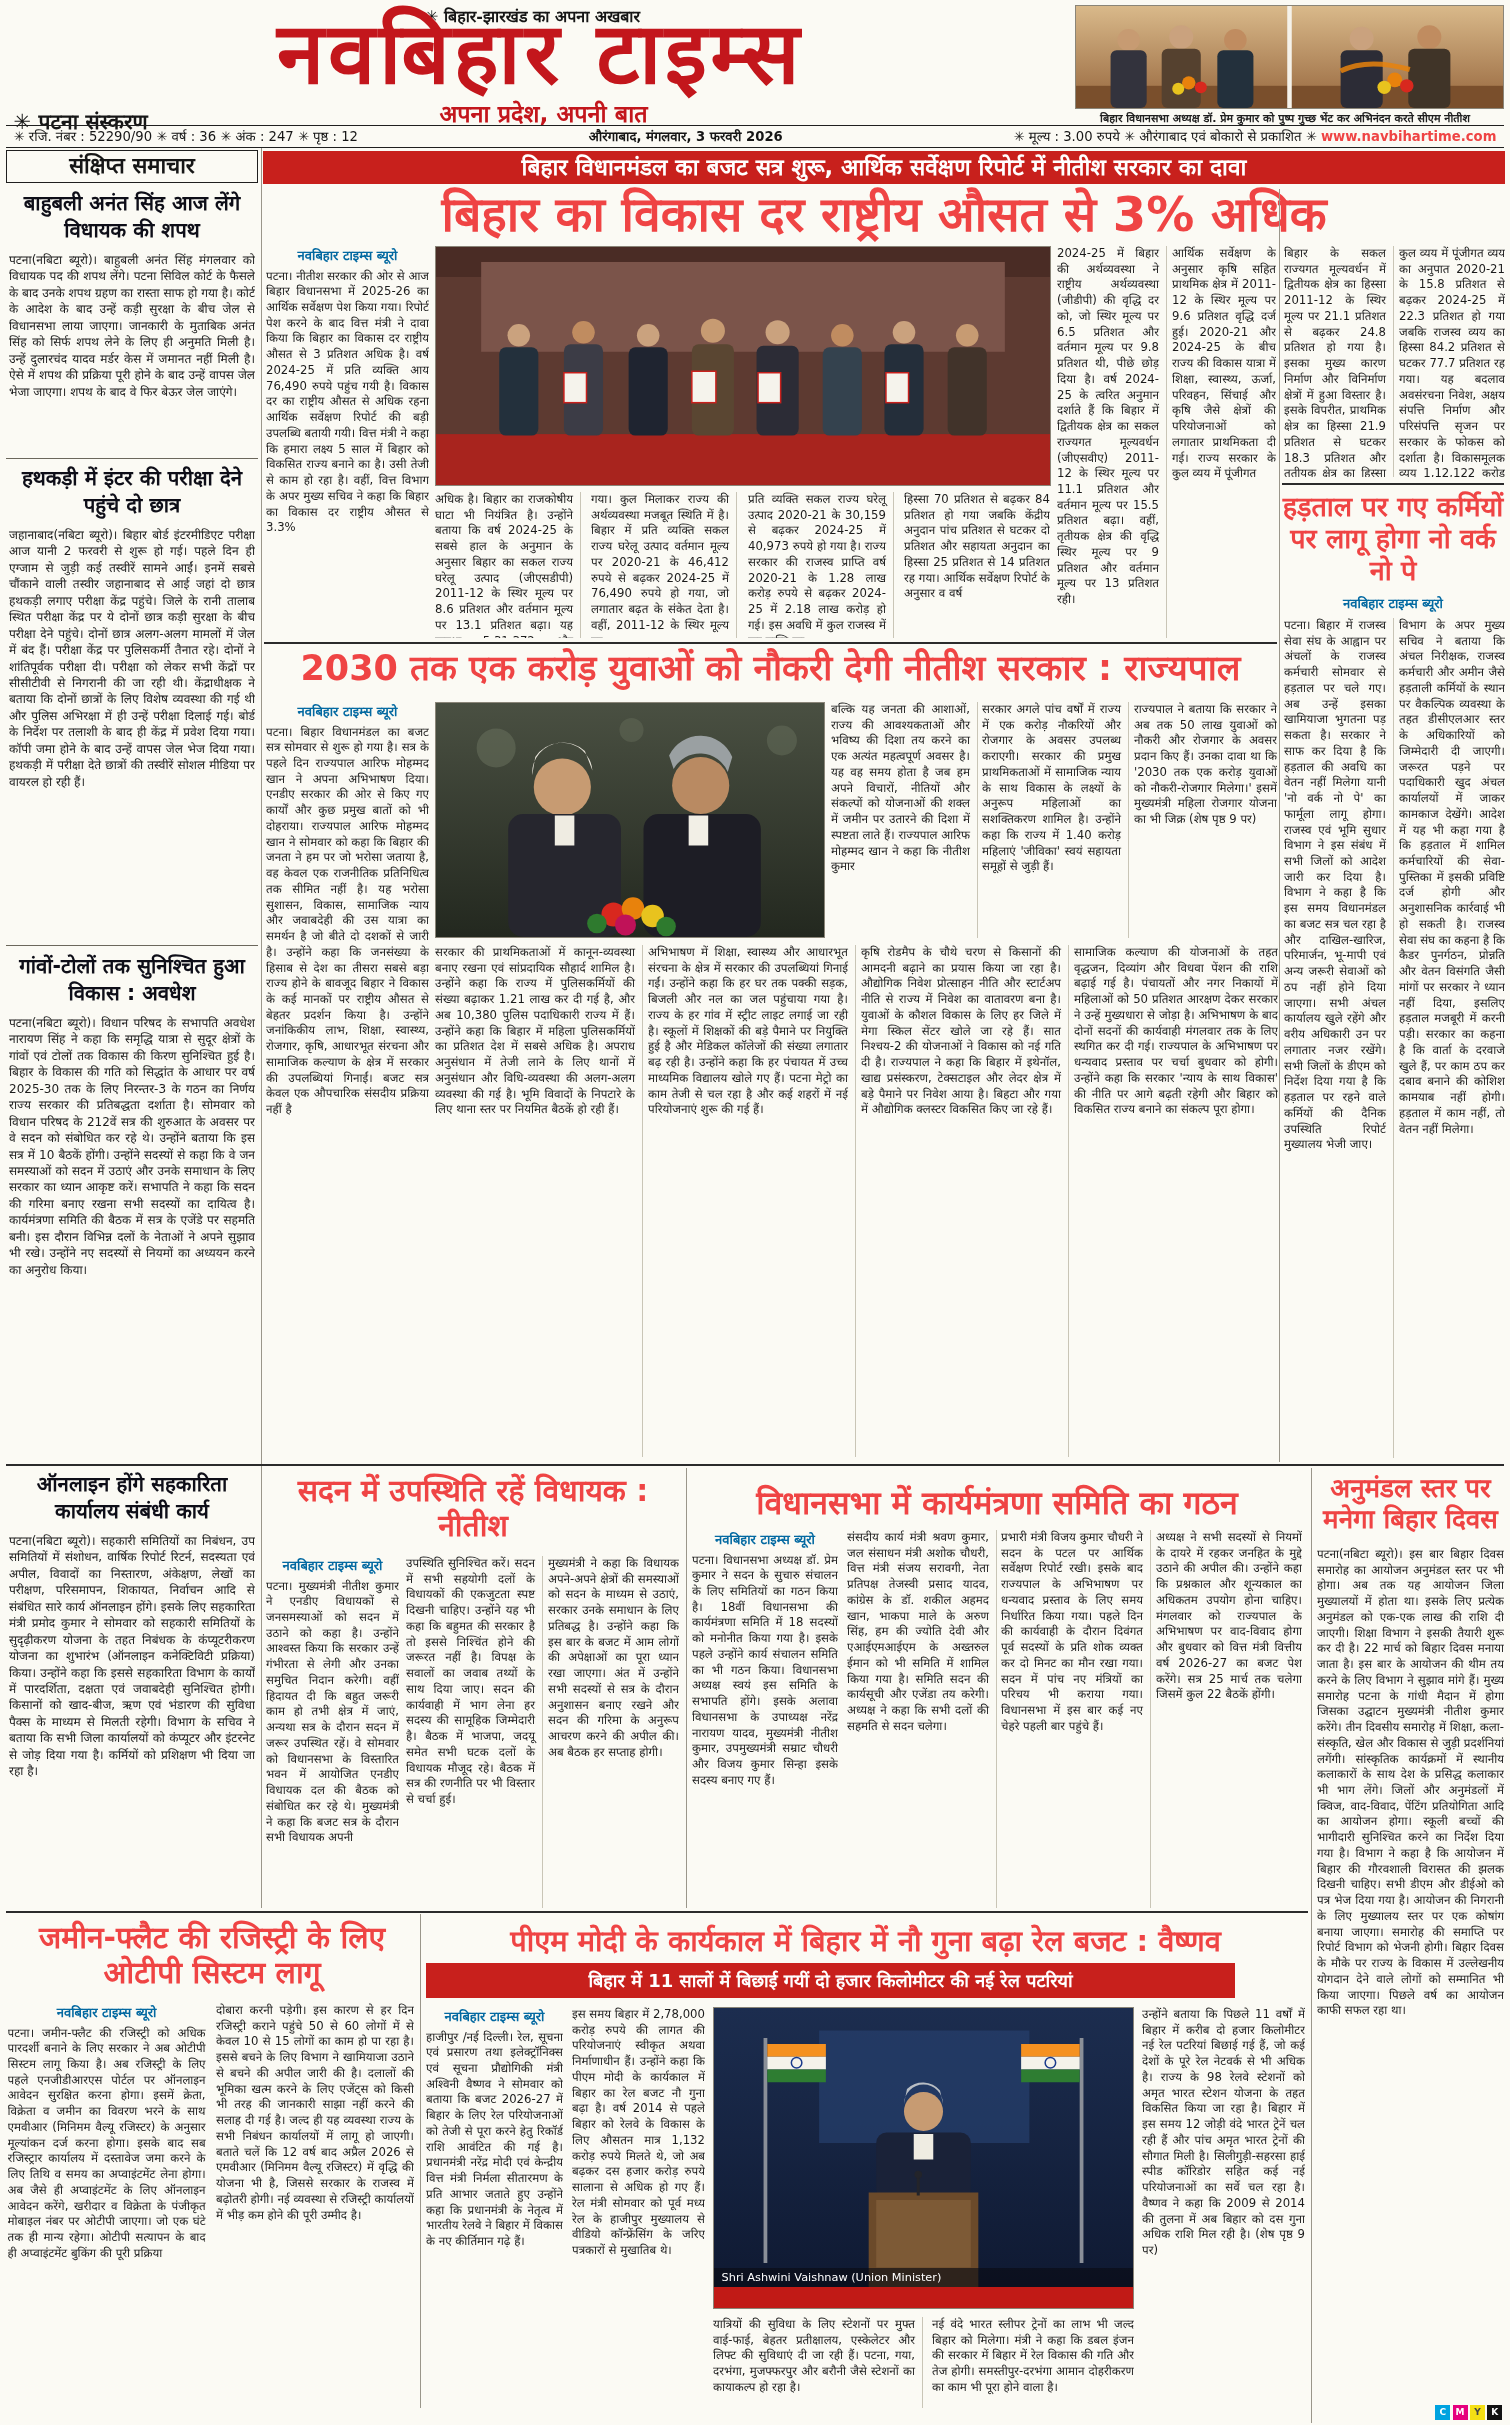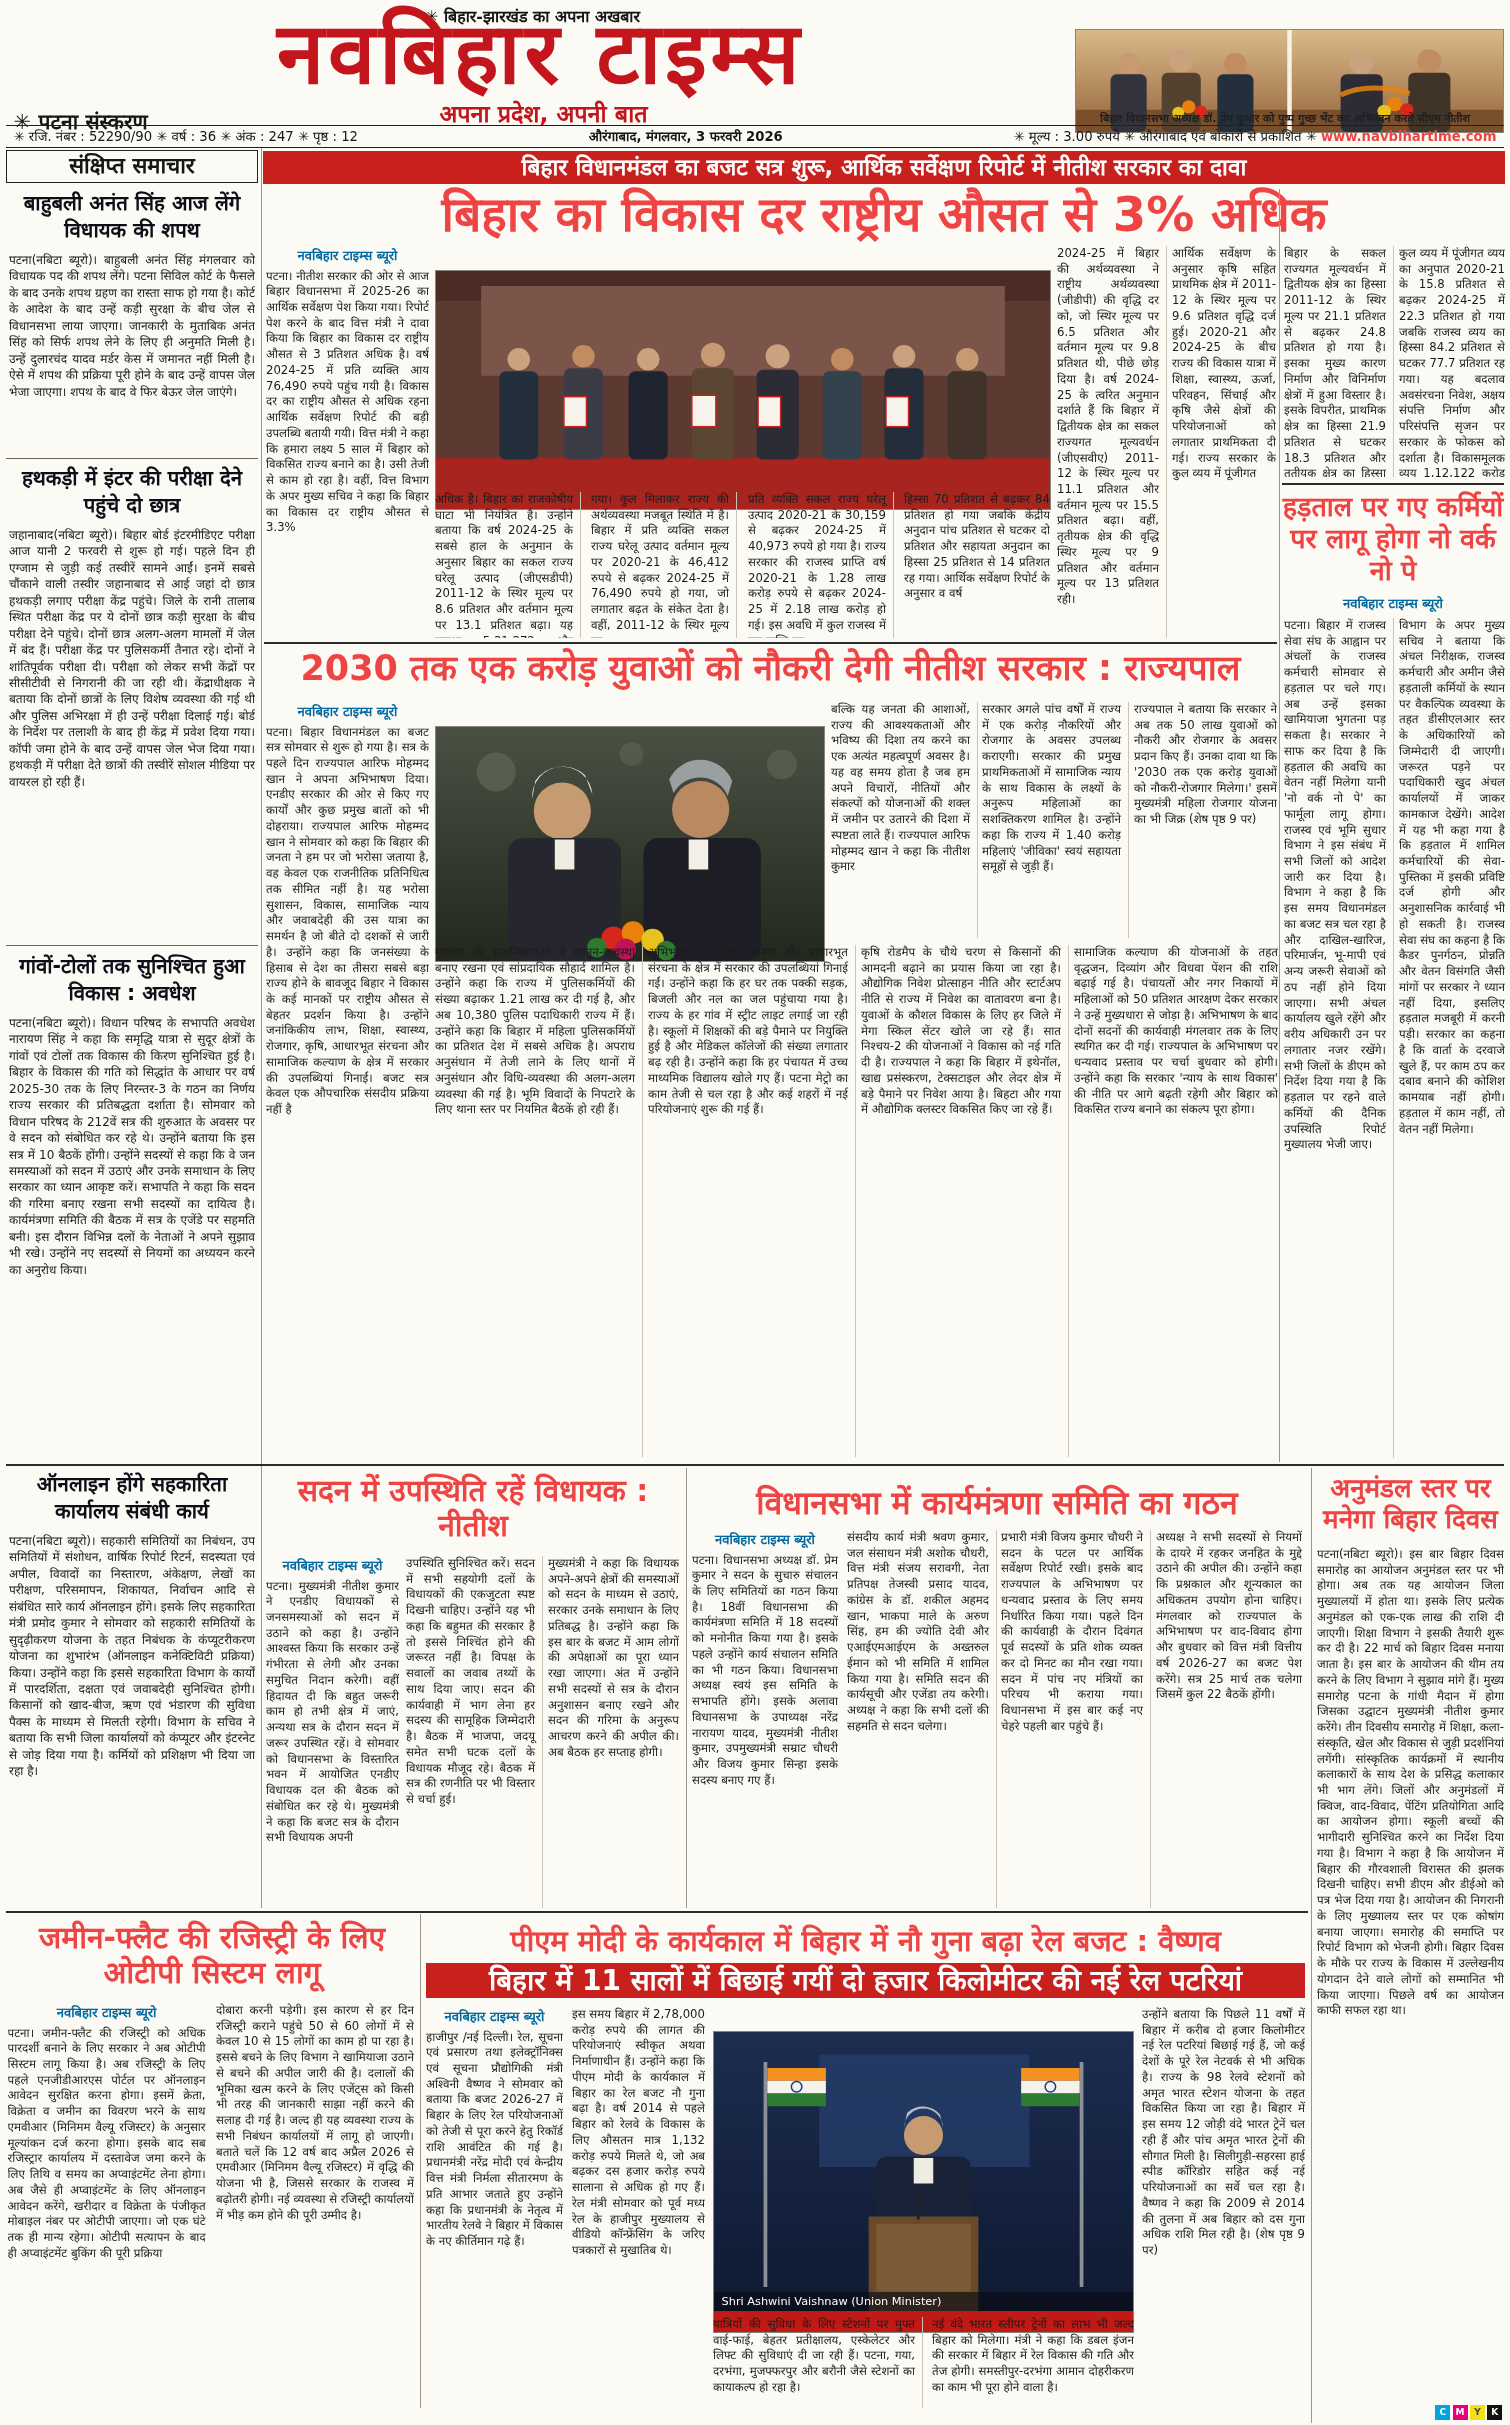--- a/index.html
+++ b/index.html
@@ -13,21 +13,21 @@
   .abs { position:absolute; }
   .bodytx { font-size:11.7px; line-height:1.345; text-align:justify; color:#1c1c1c; overflow:hidden; }
   .side-b { font-size:12px; line-height:1.37; }
   .byline { font-weight:bold; text-align:center; font-size:13px; margin-bottom:4.5px; color:#0369a1; }
   .colr { border-right:0.8px solid #c9c5b6; padding-right:7px; }
   .hl { font-weight:bold; color:#ef4444; text-align:center; }
   .red-band { background:#c8201c; color:#ffffff; font-weight:bold; text-align:center; }
   .rule-h { background:#2b2b2b; height:1.5px; }
   .rule-h-thin { background:#6b675c; height:0.8px; }
   .rule-v { background:#9a968a; width:0.8px; }
-  .photo { position:absolute; border:0.8px solid #8a8578; overflow:hidden; background:#777;margin-top:24px; }
+  .photo { position:absolute; border:0.8px solid #8a8578; overflow:hidden; background:#777; }
   .photo svg { display:block; width:100%; height:100%; }
   .brief-title { font-size:20.4px; font-weight:bold; text-align:center; line-height:1.32; color:#0e0e18; }
   .m-title { font-weight:bold; color:#c3161c; text-align:center; letter-spacing:3.8px; }
   .m-slogan { font-weight:bold; color:#c3161c; text-align:center; }
   .infobar { display:flex; justify-content:space-between; align-items:center;
              border-top:1.5px solid #1f1f1f; border-bottom:1.5px solid #1f1f1f;
              font-size:13.2px; padding:0 7.6px; }
   .infobar .mid { font-weight:bold; }
   .site { color:#ef4444; font-weight:bold; }
   .photo-cap { font-size:11px; font-weight:600; text-align:center; color:#202020; line-height:1.2; }
@@ -253,21 +253,21 @@
 <div class="abs hl" style="left:7.6px;top:1920px;width:409px;font-size:30px;line-height:1.18">जमीन-फ्लैट की रजिस्ट्री के लिए ओटीपी सिस्टम लागू</div>
 <div class="abs" style="left:7.6px;top:2003px;width:198px;height:405px;overflow:hidden">
   <div class="byline">नवबिहार टाइम्स ब्यूरो</div>
   <div class="bodytx">पटना। जमीन-फ्लैट की रजिस्ट्री को अधिक पारदर्शी बनाने के लिए सरकार ने अब ओटीपी सिस्टम लागू किया है। अब रजिस्ट्री के लिए पहले एनजीडीआरएस पोर्टल पर ऑनलाइन आवेदन सुरक्षित करना होगा। इसमें क्रेता, विक्रेता व जमीन का विवरण भरने के साथ एमवीआर (मिनिमम वैल्यू रजिस्टर) के अनुसार मूल्यांकन दर्ज करना होगा। इसके बाद सब रजिस्ट्रार कार्यालय में दस्तावेज जमा करने के लिए तिथि व समय का अप्वाइंटमेंट लेना होगा। अब जैसे ही अप्वाइंटमेंट के लिए ऑनलाइन आवेदन करेंगे, खरीदार व विक्रेता के पंजीकृत मोबाइल नंबर पर ओटीपी जाएगा। जो एक घंटे तक ही मान्य रहेगा। ओटीपी सत्यापन के बाद ही अप्वाइंटमेंट बुकिंग की पूरी प्रक्रिया</div>
 </div>
 <div class="abs bodytx" style="left:216px;top:2003px;width:198px;height:405px">दोबारा करनी पड़ेगी। इस कारण से हर दिन रजिस्ट्री कराने पहुंचे 50 से 60 लोगों में से केवल 10 से 15 लोगों का काम हो पा रहा है। इससे बचने के लिए विभाग ने खामियाजा उठाने से बचने की अपील जारी की है। दलालों की भूमिका खत्म करने के लिए एजेंट्स को किसी भी तरह की जानकारी साझा नहीं करने की सलाह दी गई है। जल्द ही यह व्यवस्था राज्य के सभी निबंधन कार्यालयों में लागू हो जाएगी। बताते चलें कि 12 वर्ष बाद अप्रैल 2026 से एमवीआर (मिनिमम वैल्यू रजिस्टर) में वृद्धि की योजना भी है, जिससे सरकार के राजस्व में बढ़ोतरी होगी। नई व्यवस्था से रजिस्ट्री कार्यालयों में भीड़ कम होने की पूरी उम्मीद है।</div>
 
 <div class="abs rule-v" style="left:420px;top:1914px;height:494px"></div>
 
 <div class="abs hl" style="left:426px;top:1920px;width:879px;font-size:29px">पीएम मोदी के कार्यकाल में बिहार में नौ गुना बढ़ा रेल बजट : वैष्णव</div>
-<div class="abs red-band" style="left:426px;top:1963px;width:879px;height:35px;font-size:28px;line-height:35px">बिहार में 11 सालों में बिछाई गयीं दो हजार किलोमीटर की नई रेल पटरियां</div>
+<div class="abs red-band" style="left:426px;top:1963px;width:809px;height:35px;font-size:18px;line-height:35px">बिहार में 11 सालों में बिछाई गयीं दो हजार किलोमीटर की नई रेल पटरियां</div>
 
 <div class="abs" style="left:426px;top:2007px;width:137px;height:400px;overflow:hidden">
   <div class="byline">नवबिहार टाइम्स ब्यूरो</div>
   <div class="bodytx">हाजीपुर /नई दिल्ली। रेल, सूचना एवं प्रसारण तथा इलेक्ट्रॉनिक्स एवं सूचना प्रौद्योगिकी मंत्री अश्विनी वैष्णव ने सोमवार को बताया कि बजट 2026-27 में बिहार के लिए रेल परियोजनाओं को तेजी से पूरा करने हेतु रिकॉर्ड राशि आवंटित की गई है। प्रधानमंत्री नरेंद्र मोदी एवं केन्द्रीय वित्त मंत्री निर्मला सीतारमण के प्रति आभार जताते हुए उन्होंने कहा कि प्रधानमंत्री के नेतृत्व में भारतीय रेलवे ने बिहार में विकास के नए कीर्तिमान गढ़े हैं।</div>
 </div>
 <div class="abs bodytx" style="left:572px;top:2007px;width:133px;height:400px">इस समय बिहार में 2,78,000 करोड़ रुपये की लागत की परियोजनाएं स्वीकृत अथवा निर्माणाधीन हैं। उन्होंने कहा कि पीएम मोदी के कार्यकाल में बिहार का रेल बजट नौ गुना बढ़ा है। वर्ष 2014 से पहले बिहार को रेलवे के विकास के लिए औसतन मात्र 1,132 करोड़ रुपये मिलते थे, जो अब बढ़कर दस हजार करोड़ रुपये सालाना से अधिक हो गए हैं। रेल मंत्री सोमवार को पूर्व मध्य रेल के हाजीपुर मुख्यालय से वीडियो कॉन्फ्रेंसिंग के जरिए पत्रकारों से मुखातिब थे।</div>
 
 <div class="photo" style="left:713px;top:2007px;width:421px;height:302px">
   <svg viewBox="0 0 558 400" preserveAspectRatio="none">
     <defs>

